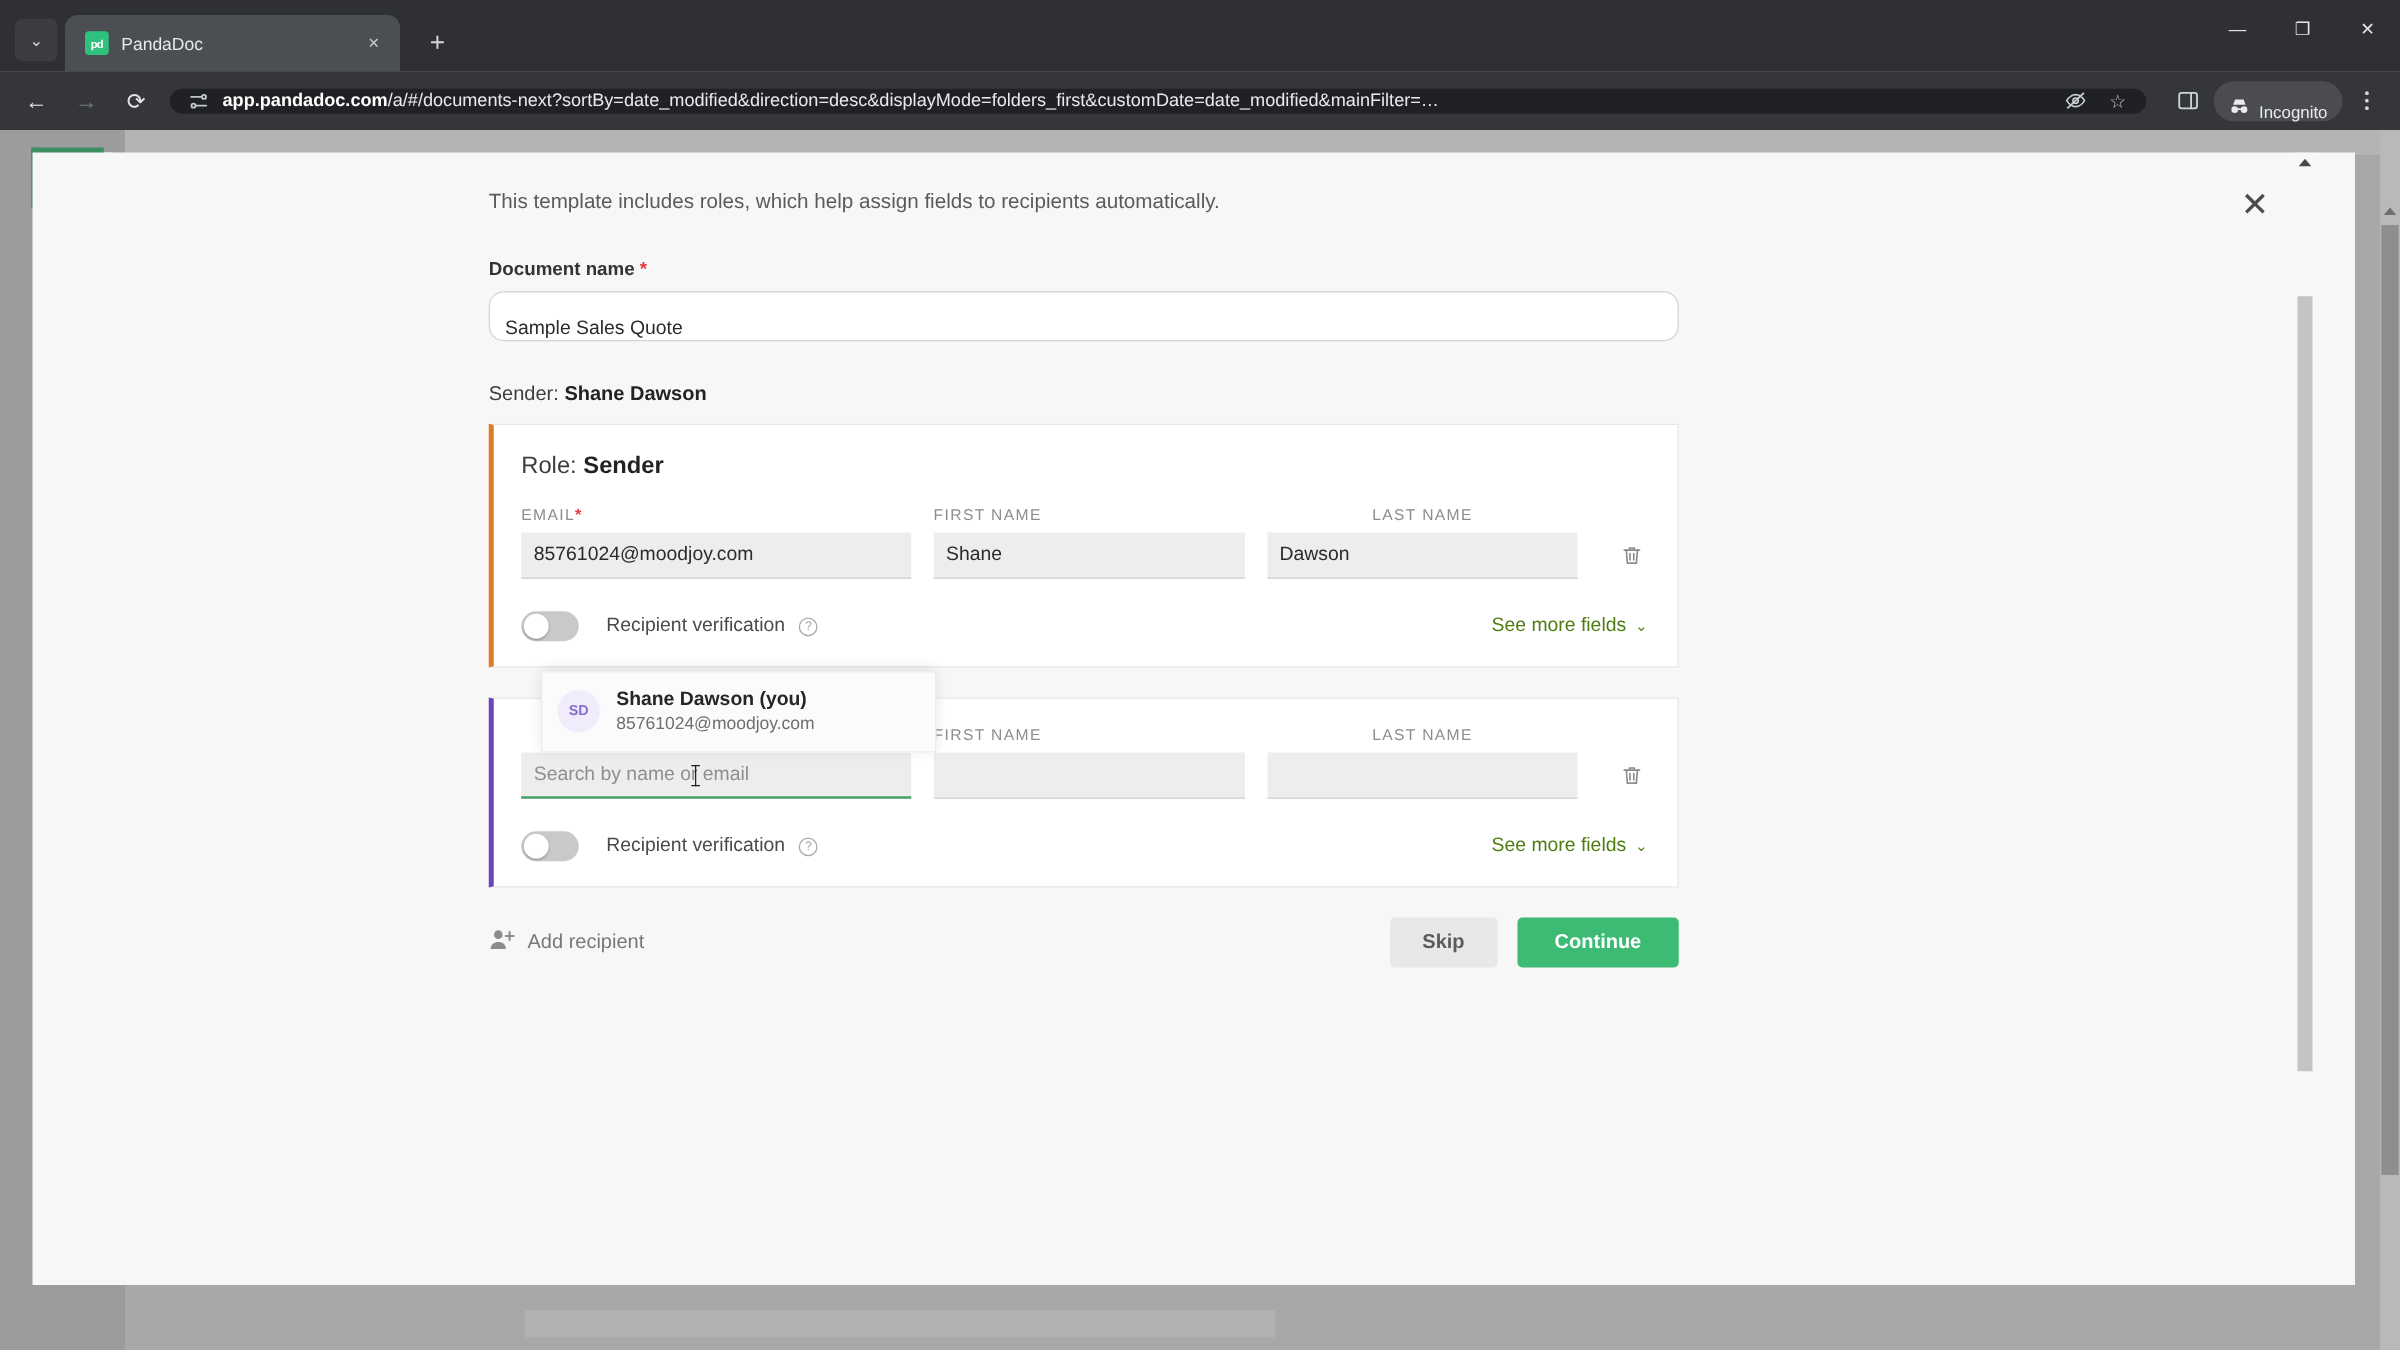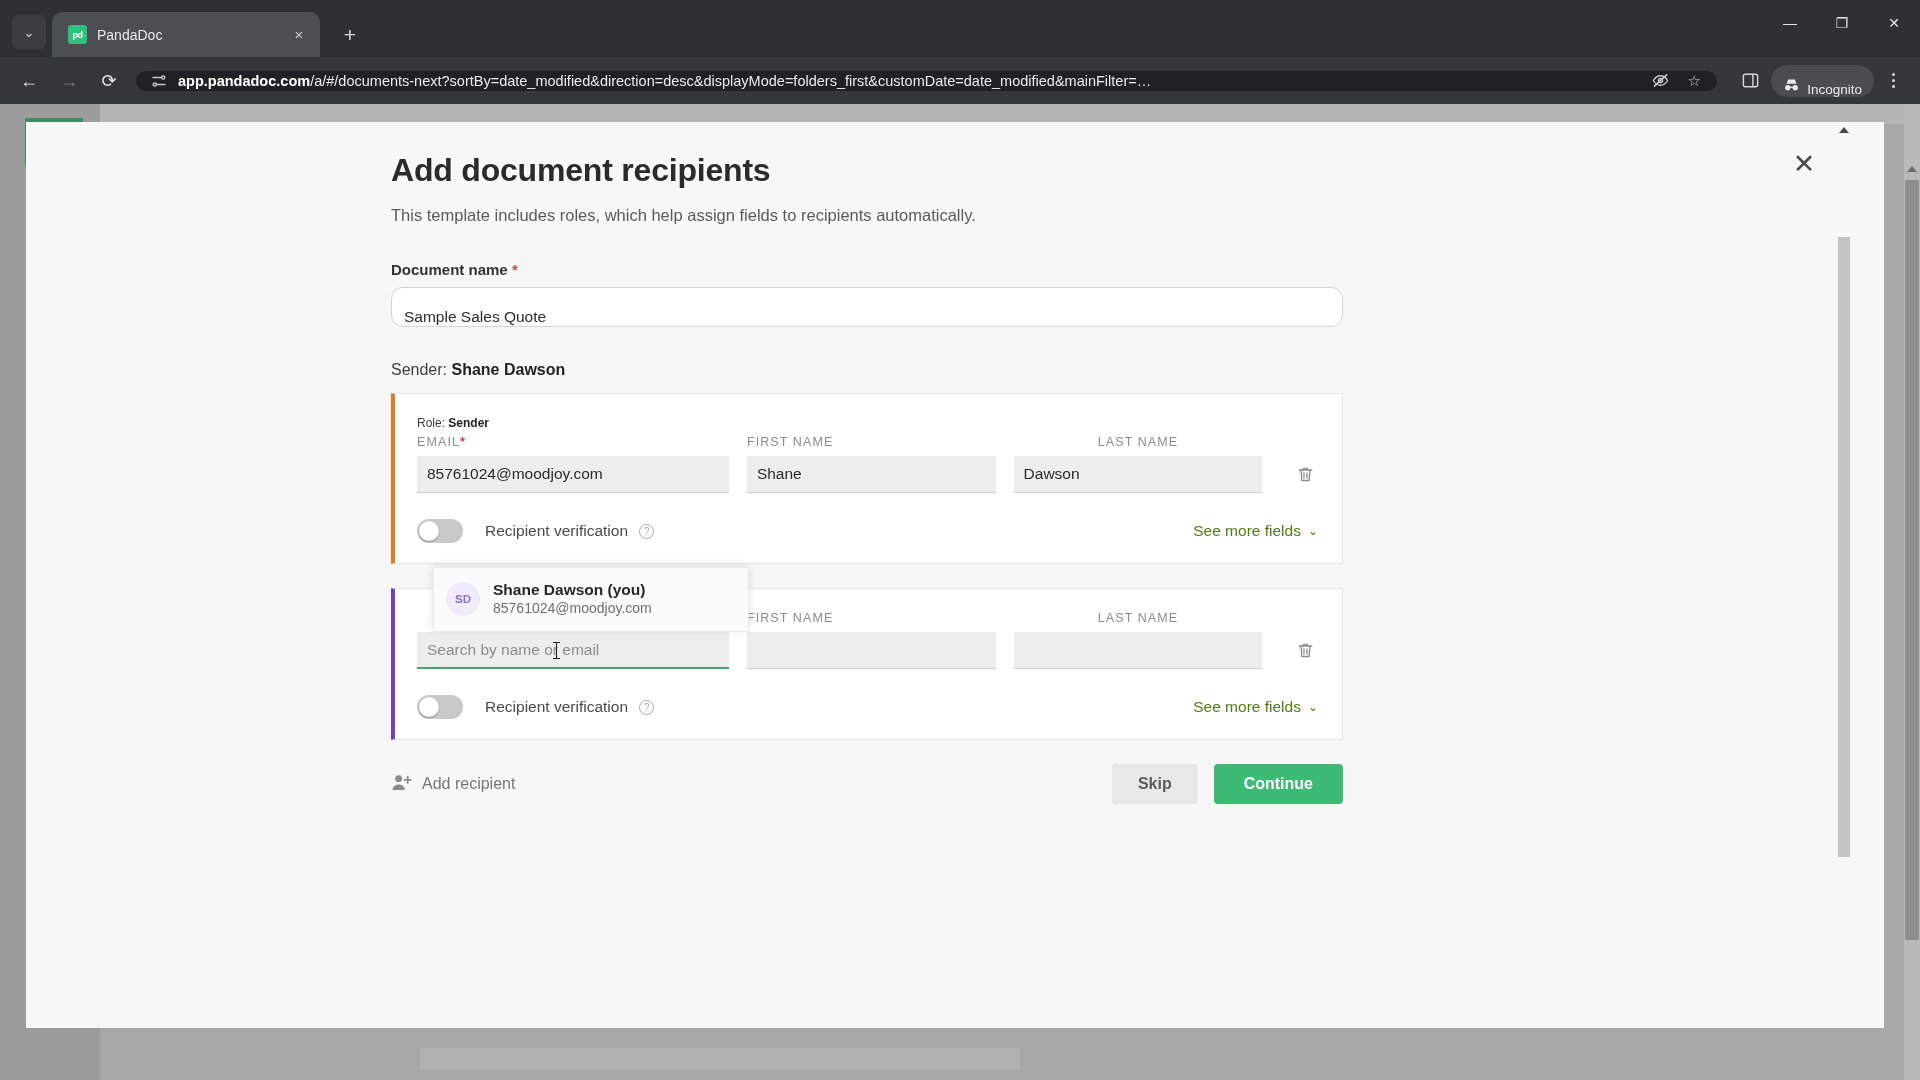--- a/index.html
+++ b/index.html
@@ -166,21 +166,21 @@
   .rcard {
     width: 952px; background: #ffffff;
     border: 1px solid #e6e6e6;
     border-left-width: 4px;
     position: relative; margin-bottom: 24px;
     padding: 22px 24px 20px 22px;
   }
   .rcard.sender { border-left-color: #e07b26; }
   .rcard.signer { border-left-color: #6f42c1; }
 
-  .role-line { font-size: 12px; color: #3d3d3d; margin-bottom: 4px; }
+  .role-line { font-size: 19px; color: #3d3d3d; margin-bottom: 20px; }
   .role-line b { font-weight: 700; color: #232323; }
 
   .row { display: flex; align-items: flex-end; gap: 18px; }
   .col { display: flex; flex-direction: column; }
   .col.email { width: 316px; }
   .col.fname { width: 252px; }
   .col.lname { width: 252px; text-align: center; }
   .col-label {
     font-size: 12.5px; letter-spacing: 1.1px; color: #8c8c8c;
     text-transform: uppercase; margin-bottom: 7px; white-space: nowrap;
@@ -377,21 +377,20 @@
     <div class="app-bg-card"></div>
     <div class="app-bg-green"></div>
     <div class="app-bg-green2"></div>
     <div class="app-bg-row"></div>
 
     <div class="modal">
       <div class="modal-body">
 
         <div class="modal-close">✕</div>
 
-        <div class="m-title">Add document recipients</div>
         <div class="m-sub">This template includes roles, which help assign fields to recipients automatically.</div>
 
         <div class="field-label">
           <span>Document name</span>
           <span class="req">*</span>
         </div>
         <div class="docname-input">
           <span>Sample Sales Quote</span>
         </div>
 

